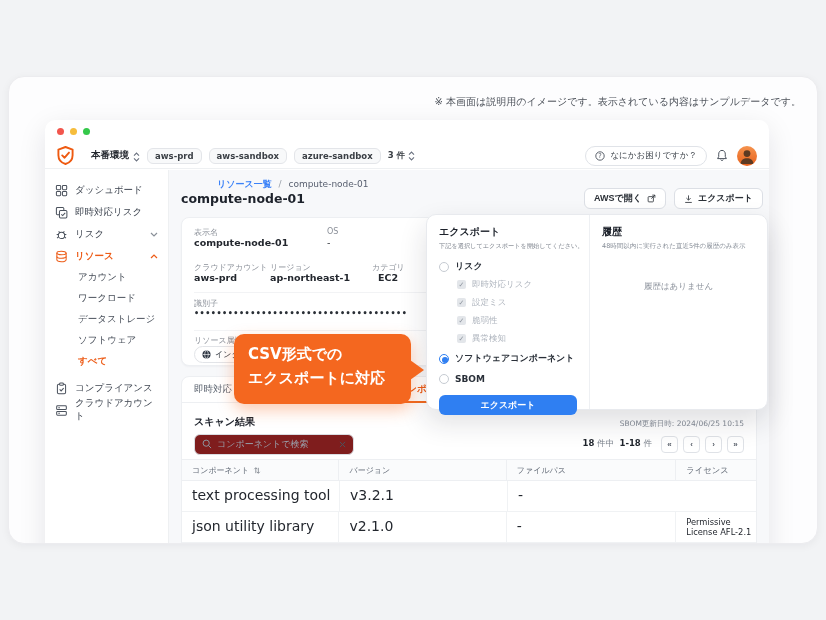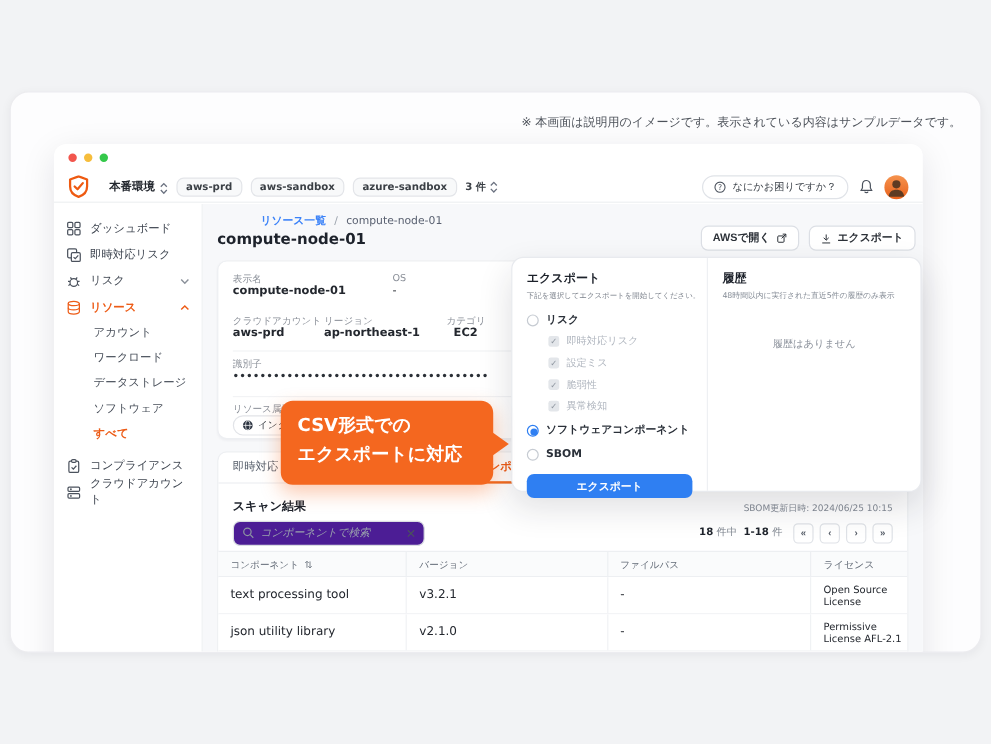--- a/index.html
+++ b/index.html
@@ -72,32 +72,32 @@
   .scan-card { position:absolute; left:12px; top:206px; width:576px; height:230px;
     background:#fff; border:1px solid #edeff2; border-radius:8px 8px 0 0; }
   .tab-row { height:26px; display:flex; align-items:stretch; padding:0 12px; border-bottom:1px solid #edeff2; }
   .tab { display:flex; align-items:center; font-size:9.5px; color:#59616d; position:relative; cursor:pointer; }
   .tab.active { color:#ed5c17; font-weight:700; margin-left:78px; }
   .tab.active::after { content:""; position:absolute; left:0; right:0; bottom:-1px; height:2px; background:#f26a1f; }
   .scan-head { height:26px; display:flex; align-items:flex-end; justify-content:space-between; padding:0 12px; }
   .scan-title { font-size:10px; font-weight:700; color:#1d222b; }
   .sbom-updated { font-size:7.5px; color:#848b95; }
   .search-row { height:30px; display:flex; align-items:center; justify-content:space-between; padding:0 12px; }
-  .search-box { width:160px; height:21px; border:1px solid #dadde2; border-radius:6px; background:#4c1d95;
-    display:flex; align-items:center; gap:5px; padding:0 7px;font-style:italic; }
+  .search-box { width:160px; height:21px; border:1px solid #dadde2; border-radius:6px; background:#7f1d1d;
+    display:flex; align-items:center; gap:5px; padding:0 7px; }
   .search-ph { font-size:9px; color:#9aa2ad; flex:1; }
   .pager { display:flex; align-items:center; gap:5px; }
   .pager-text { font-size:8.5px; color:#7b828c; margin-right:4px; }
   .pager-text b { color:#1f242c; font-size:8.5px; }
   .pg-btn { width:17px; height:17px; border:1px solid #dfe2e7; border-radius:4px; background:#fff;
     display:flex; align-items:center; justify-content:center; font-size:8px; font-weight:700; color:#565d68; cursor:pointer; }
   .thead { height:22px; display:flex; background:#fafbfc; border-top:1px solid #edeff2; border-bottom:1px solid #edeff2; }
   .th { display:flex; align-items:center; gap:4px; padding-left:10px; font-size:8px; color:#646c78; }
   .trow { height:31px; display:flex; border-bottom:1px solid #f0f2f4; background:#fff; }
-  .td { display:flex; align-items:center; padding-left:10px; padding-right:4px; font-size:10px; color:#23272e; line-height:1.25; }
+  .td { display:flex; align-items:center; padding-left:10px; padding-right:4px; font-size:14px; color:#23272e; line-height:1.25; }
   .c1 { width:157px; } .c2 { width:168px; border-left:1px solid #f0f2f4; }
   .c3 { width:170px; border-left:1px solid #f0f2f4; } .c4 { width:81px; border-left:1px solid #f0f2f4; font-size:8.3px; }
   .th.c2,.th.c3,.th.c4 { border-left:1px solid #edeff2; }
 
   
   .popup { position:absolute; left:257px; top:44px; width:342px; height:196px; background:#fff;
     border:1px solid #e8eaee; border-radius:10px; box-shadow:0 12px 28px rgba(25,30,45,.14);
     display:flex; z-index:40; }
   .pop-left { width:163px; border-right:1px solid #eef0f3; padding:10px 12px; }
   .pop-title { font-size:10px; font-weight:700; color:#1d222b; }
@@ -405,21 +405,20 @@
                   <span>ファイルパス</span>
                 </div>
               <div class="th c4">
                   <span>ライセンス</span>
                 </div>
             </div>
             <div class="trow">
               <div class="td c1">text processing tool</div>
               <div class="td c2">v3.2.1</div>
               <div class="td c3">-</div>
-              <div class="td c4">Open Source License</div>
             </div>
             <div class="trow">
               <div class="td c1">json utility library</div>
               <div class="td c2">v2.1.0</div>
               <div class="td c3">-</div>
               <div class="td c4">Permissive License AFL-2.1</div>
             </div>
           </div>
 
           <div class="popup">

